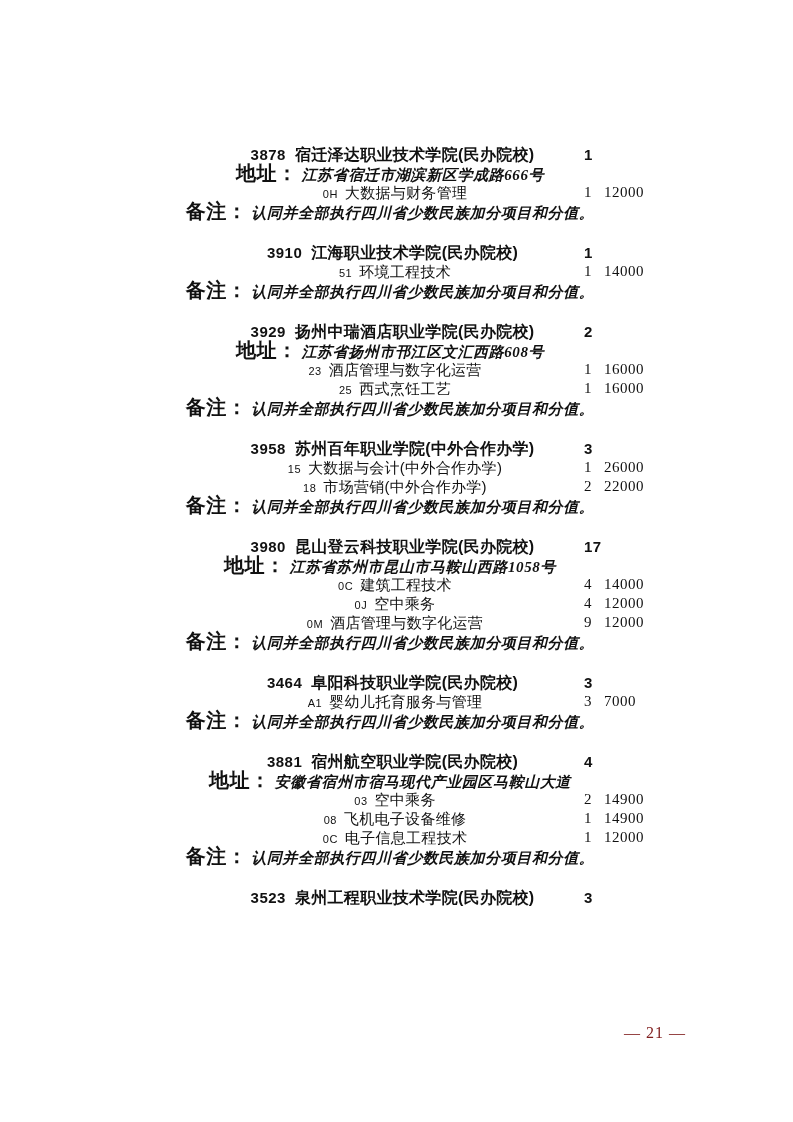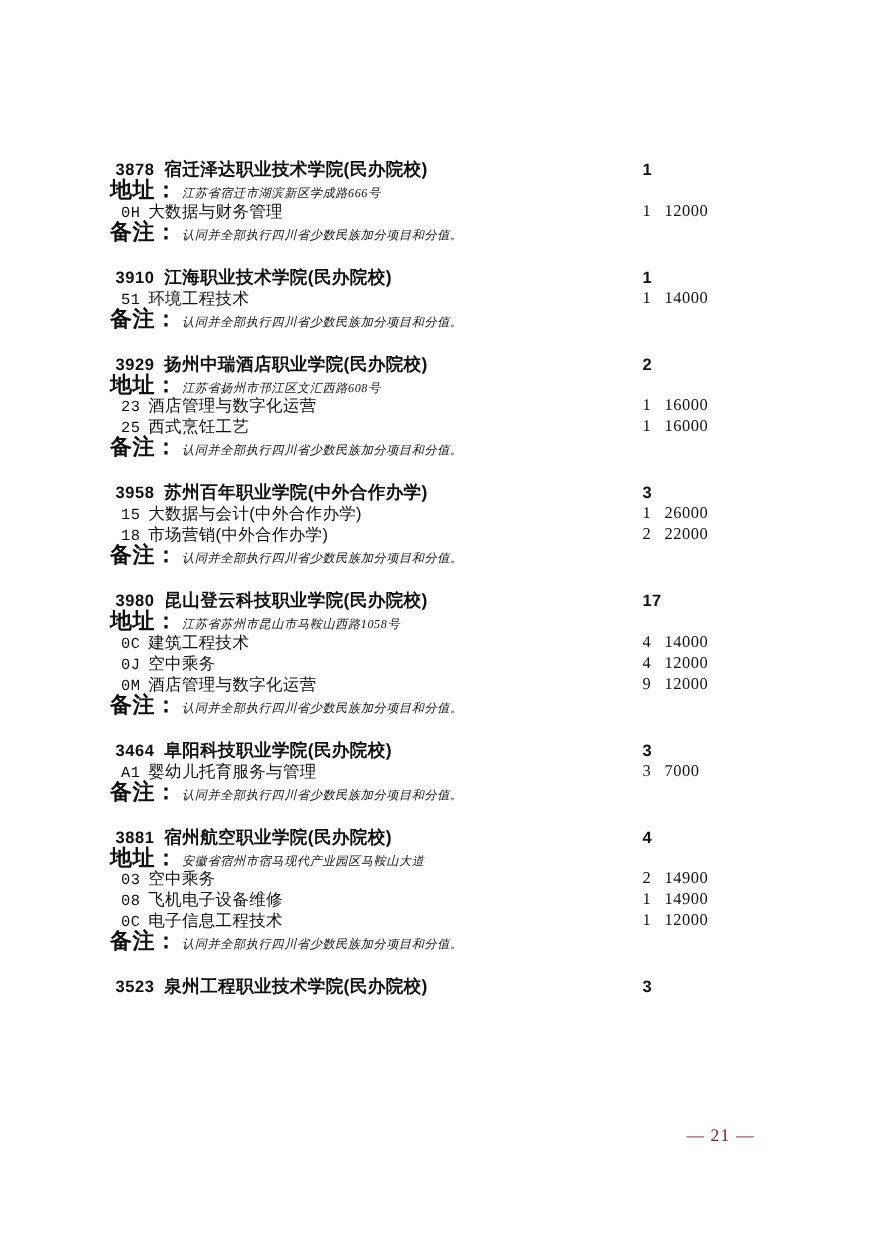--- a/index.html
+++ b/index.html
@@ -11,37 +11,38 @@
     overflow: hidden;
     color: #111;
     font-family: "Liberation Sans", sans-serif;
   }
   .content {
     position: absolute;
     left: 100px;
     top: 145px;
     width: 580px;
   }
-  .college { margin-bottom: 22px; }
+  .college { margin-bottom: 22px; text-align: center; }
   .line { position: relative; height: 19px; line-height: 19px; white-space: nowrap; }
 
   .title-line { padding-left: 5px; font-size: 16px; font-weight: 600; letter-spacing: 0.3px; }
   .college-code { font-size: 15px; font-weight: 600; margin-right: 9px; letter-spacing: 0.5px; }
 
   .addr-line, .remark-line { font-size: 13.5px; }
   .label { font-weight: bold; font-size: 20px; letter-spacing: 0.5px; margin-right: 4px; }
   .kai {
     font-family: "Liberation Serif", serif;
     font-style: italic;
-    font-size: 11px;
+    font-size: 15px;
     letter-spacing: 0.6px;
+    font-weight: bold;
   }
 
   .major-line { padding-left: 10px; font-size: 15px; letter-spacing: 0.3px; }
-  .major-code { font-size: 14px; margin-right: 7px; letter-spacing: 0.5px; font-family: Liberation Mono, monospace; }
+  .major-code { font-size: 11px; margin-right: 7px; letter-spacing: 0.5px; }
 
   .num {
     font-family: "Liberation Serif", serif;
     font-size: 15px;
     letter-spacing: 0.5px;
   }
   .col-count { position: absolute; left: 484px; top: 0; }
   .title-line .col-count {
     font-family: "Liberation Sans", sans-serif;
     font-size: 15px;

